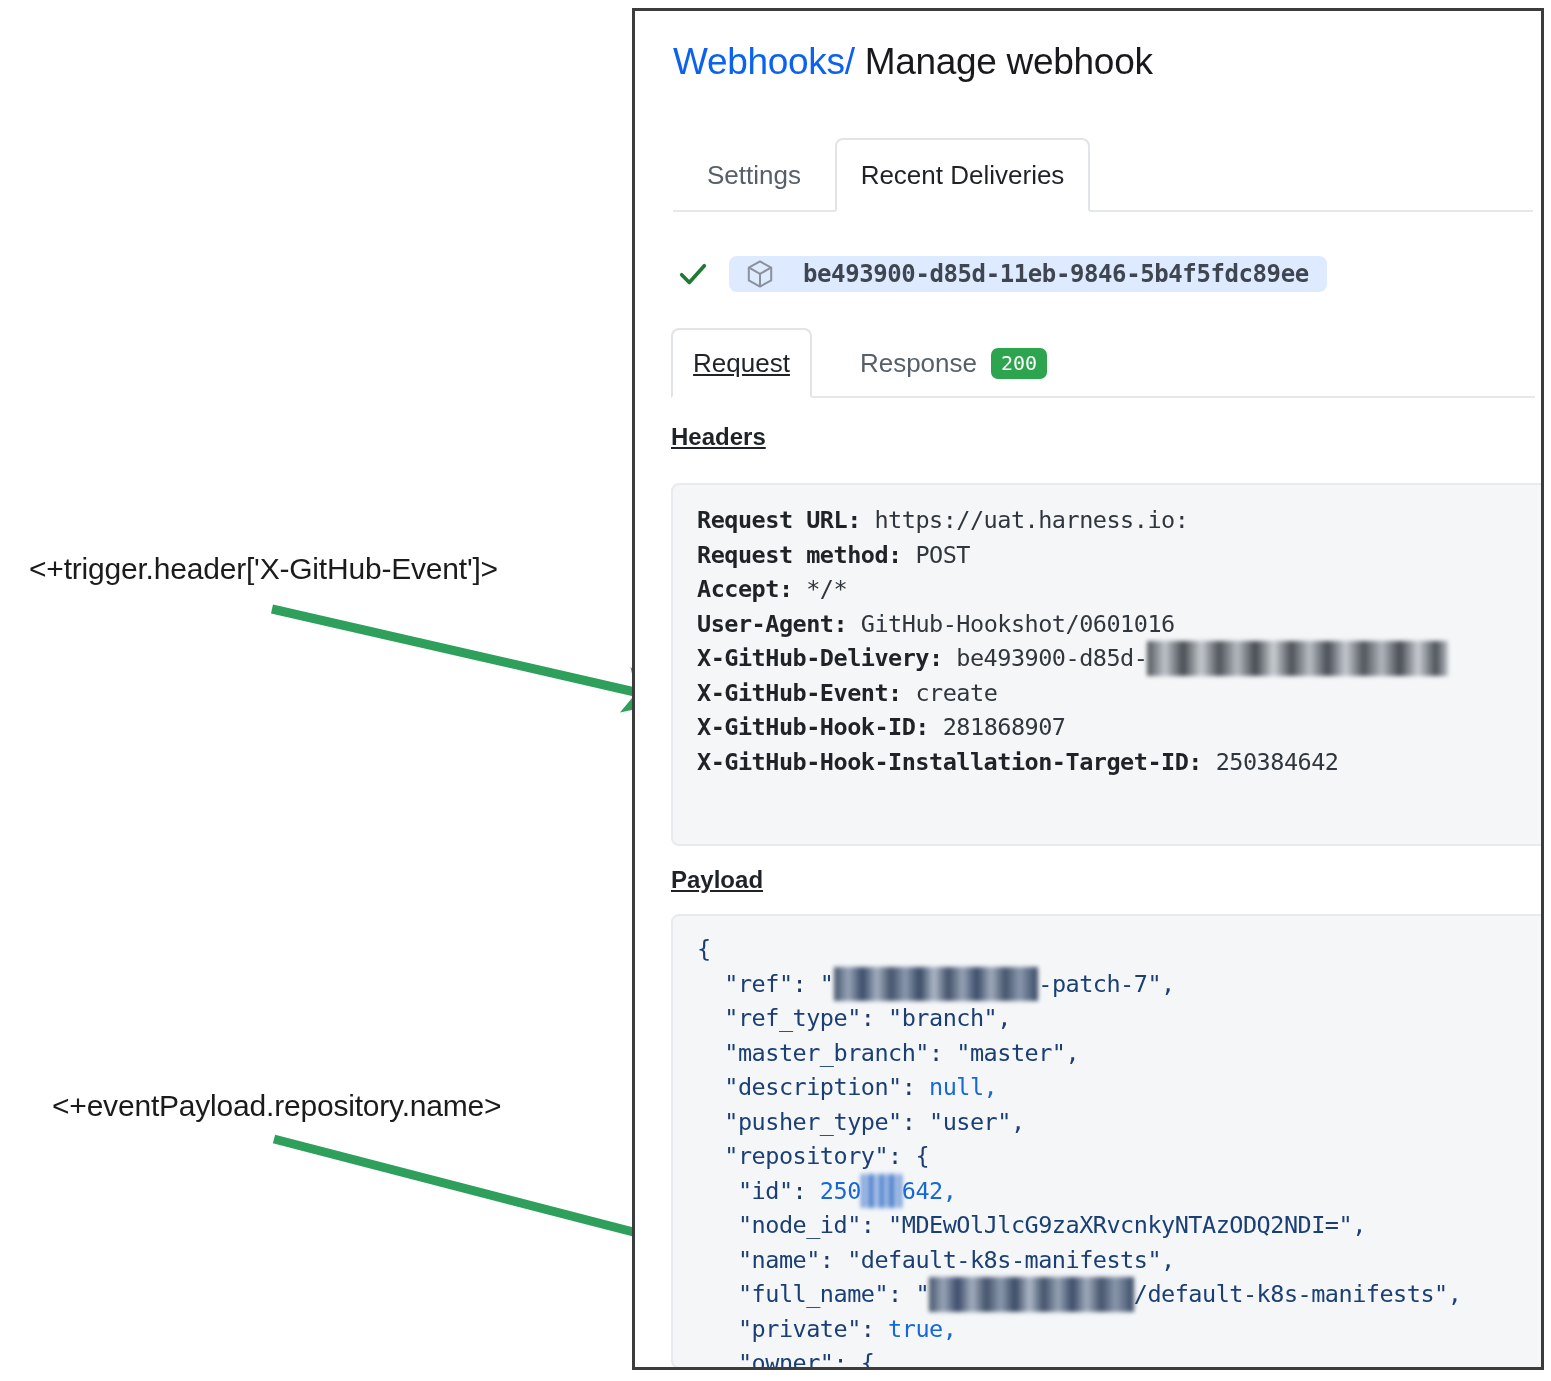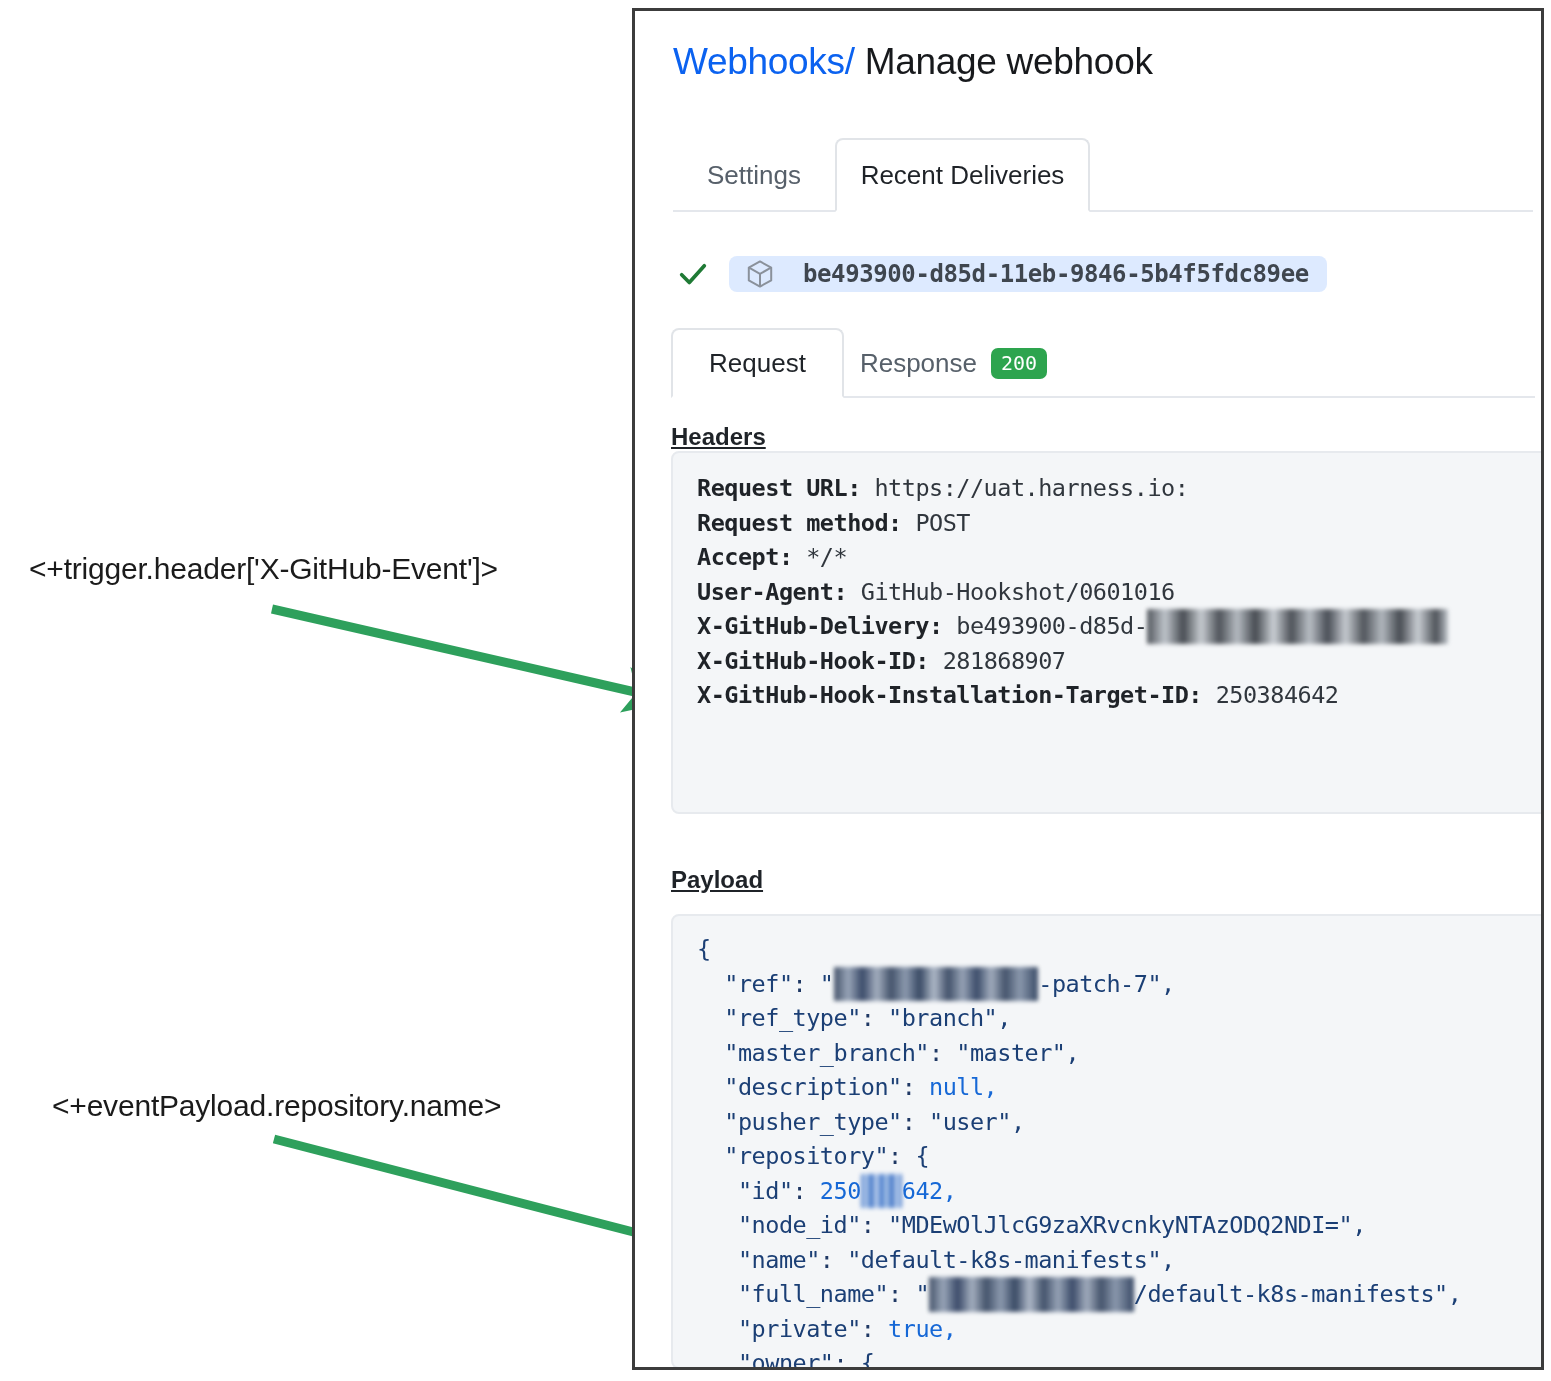--- a/index.html
+++ b/index.html
@@ -198,21 +198,21 @@
     color: #1f2328;
     background: #ffffff;
     border: 2px solid #e1e4e8;
     border-bottom: 2px solid #ffffff;
     border-radius: 8px 8px 0 0;
     z-index: 2;
   }
   .itab.inactive {
     color: #57606a;
   }
-  #itab-request  { left: 0px;   width: 173px; }
+  #itab-request  { left: 0px;   width: 141px; text-decoration: underline; }
   #itab-response { left: 155px; width: 255px; gap: 14px; }
   #status-badge {
     background: #2da44e;
     color: #ffffff;
     font-family: "DejaVu Sans Mono", "Liberation Mono", monospace;
     font-size: 20px;
     font-weight: 400;
     border-radius: 7px;
     padding: 5px 10px 6px 10px;
     line-height: 1;
@@ -239,21 +239,21 @@
     border: 2px solid #e7eaee;
     border-radius: 8px;
     box-sizing: border-box;
     overflow: hidden;
     font-family: "DejaVu Sans Mono", "Liberation Mono", monospace;
     font-size: 23.5px;
     line-height: 34.5px;
     letter-spacing: -0.5px;
   }
   #headers-block {
-    top: 440px;
+    top: 472px;
     height: 363px;
     padding: 18px 0 18px 24px;
     color: #1f2328;
   }
   #payload-block {
     top: 903px;
     height: 455px;
     padding: 16px 0 0 24px;
     color: #1f3864;
   }
@@ -367,20 +367,21 @@
 
   <div class="section-label" id="headers-label">Headers</div>
 
   <div class="code-block" id="headers-block">
 
     <div class="code-line"><span class="hdr-key">Request URL:</span> <span class="hdr-val">https://uat.harness.io:</span></div>
     <div class="code-line"><span class="hdr-key">Request method:</span> <span class="hdr-val">POST</span></div>
     <div class="code-line"><span class="hdr-key">Accept:</span> <span class="hdr-val">*/*</span></div>
     <div class="code-line"><span class="hdr-key">User-Agent:</span> <span class="hdr-val">GitHub-Hookshot/0601016</span></div>
     <div class="code-line"><span class="hdr-key">X-GitHub-Delivery:</span> <span class="hdr-val">be493900-d85d-</span><span class="redacted gray">11eb-9846-5b4f5fdc89ee</span></div>
+    <div class="code-line"><span class="hdr-key">X-GitHub-Event:</span> <span class="hdr-val">create</span></div>
     <div class="code-line"><span class="hdr-key">X-GitHub-Hook-ID:</span> <span class="hdr-val">281868907</span></div>
     <div class="code-line"><span class="hdr-key">X-GitHub-Hook-Installation-Target-ID:</span> <span class="hdr-val">250384642</span></div>
   </div>
 
   <div class="section-label" id="payload-label">Payload</div>
 
   <div class="code-block" id="payload-block">
 
     <div class="code-line"><span class="json-punc">{</span></div>
 

